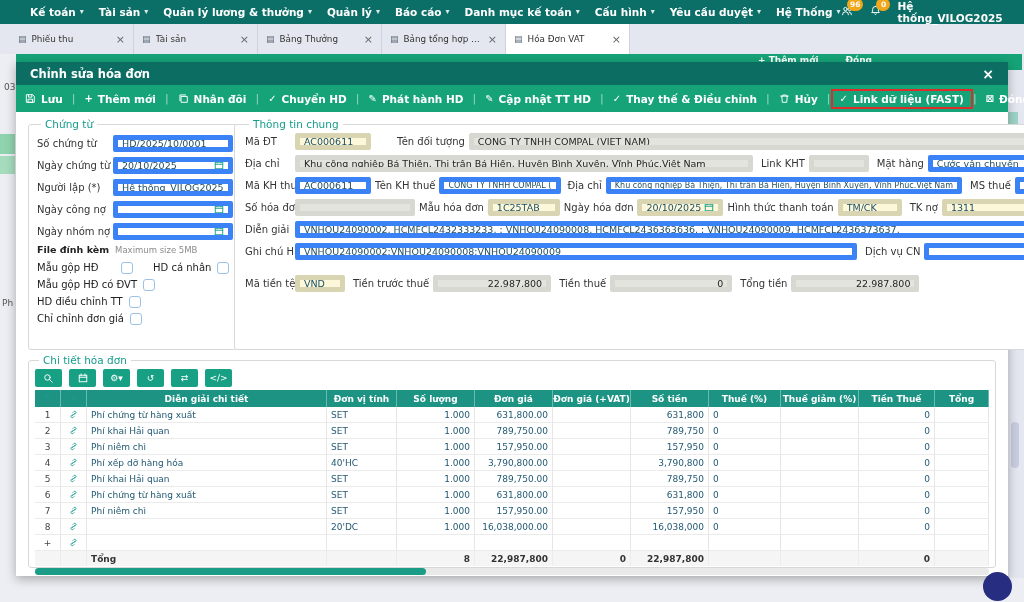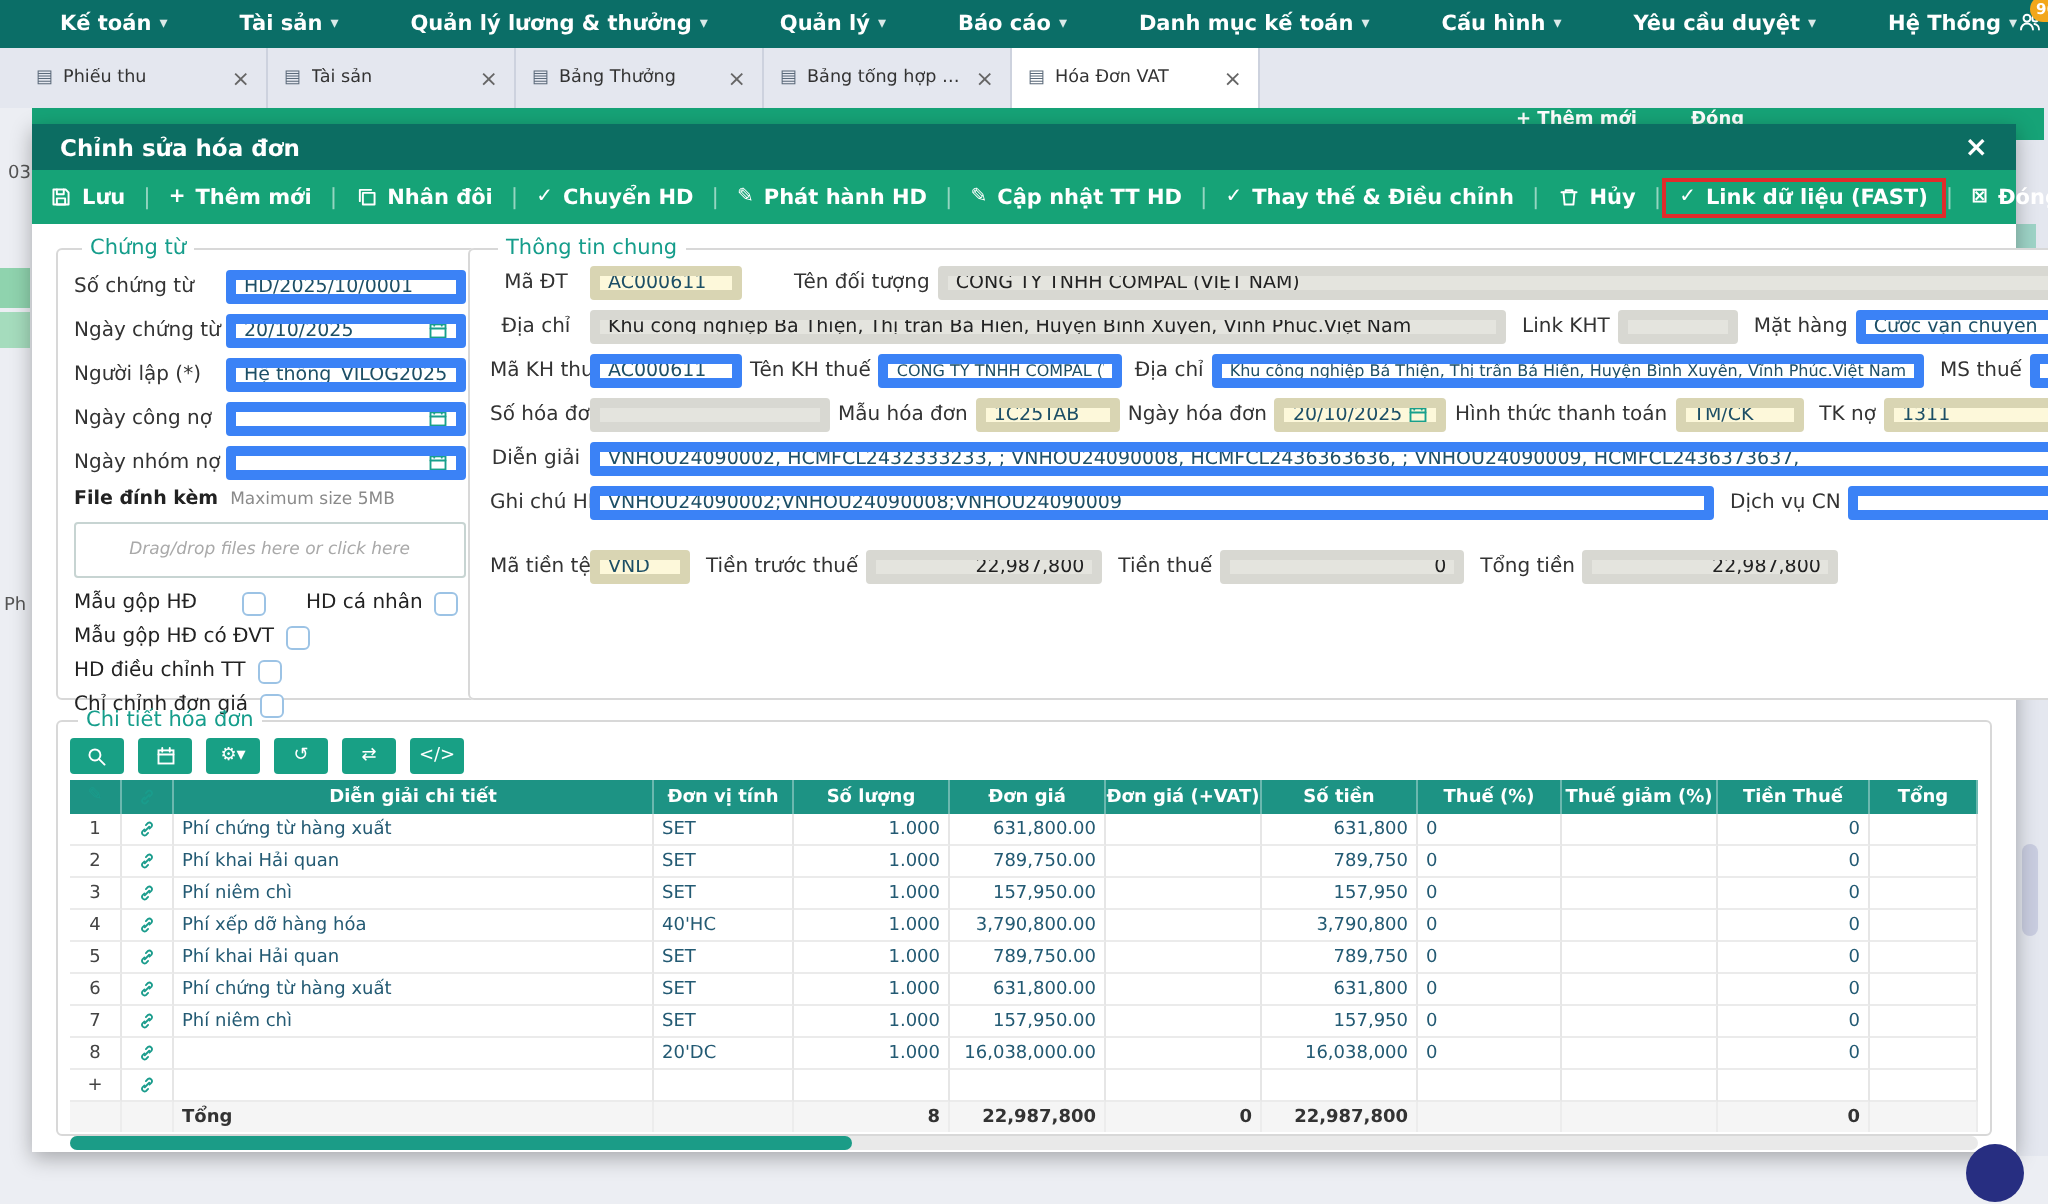--- a/index.html
+++ b/index.html
@@ -3,21 +3,21 @@
 <meta charset="utf-8">
 <style>
   *{margin:0;padding:0;box-sizing:border-box;font-family:"DejaVu Sans","Liberation Sans",sans-serif;}
   html,body{width:1024px;height:602px;}
   body{position:relative;background:#eceef3;overflow:hidden;font-size:11px;color:#333;}
   .ic{display:inline-flex;align-items:center;justify-content:center;line-height:1;}
   .ic svg{display:block;}
 
   
   .topbar{position:absolute;top:0;left:0;width:1024px;height:24px;background:#0b6e67;display:flex;align-items:center;color:#fff;z-index:6;padding:0 12px 0 30px;}
-  .menu{display:flex;align-items:flex-start;gap:36px;}
+  .menu{display:flex;align-items:flex-start;gap:15px;}
   .menu-item{display:flex;align-items:center;gap:4px;font-weight:bold;font-size:10.5px;cursor:pointer;white-space:nowrap;}
   .menu-item .caret{font-size:8px;opacity:.85;}
   .top-right{margin-left:auto;display:flex;align-items:center;gap:16px;}
   .top-ic{position:relative;color:#fff;cursor:pointer;}
   .badge{position:absolute;top:-7px;right:-9px;min-width:14px;height:13px;padding:0 3px;background:#f2a71b;color:#fff;border-radius:8px;font-size:7.5px;font-weight:bold;display:flex;align-items:center;justify-content:center;}
   .user-chip{display:flex;align-items:center;gap:5px;font-weight:bold;font-size:10.5px;cursor:pointer;}
 
   
   .tabbar{position:absolute;top:24px;left:0;width:1024px;height:30px;background:#e4e7ef;display:flex;align-items:stretch;z-index:5;padding-left:10px;}
   .tab{width:124px;display:flex;align-items:center;gap:5px;padding:0 8px;border-right:1px solid #cdd2de;cursor:pointer;background:transparent;}
@@ -67,21 +67,21 @@
   .dropzone{height:28px;border:1px solid #c7d4d2;border-radius:2px;display:flex;align-items:center;justify-content:center;font-size:8.5px;font-style:italic;color:#a9a9a9;margin:2px 0 4px;cursor:pointer;}
   .cbrow{display:flex;align-items:center;height:17px;gap:6px;}
   .cb-label{font-size:10px;color:#222;white-space:nowrap;}
   .cb{width:12px;height:12px;border:1.5px solid #9cc3e5;border-radius:3px;background:#fff;flex:none;cursor:pointer;}
   .cb-group{display:flex;gap:6px;}
 
   
   .fs-thongtin{left:218px;top:6px;width:762px;height:232px;padding:2px 10px 4px;}
   .tr-row{display:flex;align-items:center;height:18px;margin-bottom:4px;}
   .t-label{flex:none;font-size:10px;color:#333;white-space:nowrap;margin-right:4px;}
-  .t-first{width:46px;text-align:center;}
+  .t-first{width:46px;}
   .ml{margin-left:8px;}
   .fx{flex:1;}
   .sp{flex:1;}
 
   
   .fs-chitiet{left:12px;top:242px;width:968px;height:214px;padding:2px 6px 4px;}
   .dt-toolbar{display:flex;gap:7px;margin:1px 0 3px;}
   .dt-btn{width:27px;height:18px;background:#18a085;border-radius:2px;color:#fff;display:flex;align-items:center;justify-content:center;font-size:9px;cursor:pointer;}
   .dgrid{display:grid;grid-template-columns:26px 26px 240px 70px 78px 78px 78px 78px 72px 78px 76px 1fr;}
   .dhead{background:#1d9384;color:#fff;}
@@ -335,21 +335,20 @@
                 <rect x="2" y="3.5" width="12" height="10.5"></rect>
                 <path d="M2 6.8h12M5 1.5v3M11 1.5v3"></path>
               </svg>
             </span>
           </div>
       </div>
       <div class="attach-row">
         <span class="attach-label">File đính kèm</span>
         <span class="attach-hint">Maximum size 5MB</span>
       </div>
-      <div class="dropzone">Drag/drop files here or click here</div>
       <div id="cb-container">
           <div class="cbrow">
             <span class="cb-group">
               <span class="cb-label" style="width: 78px;">Mẫu gộp HĐ</span>
               <span class="cb"></span>
             </span>
             <span class="cb-group" style="margin-left: 14px;">
               <span class="cb-label">HD cá nhân</span>
               <span class="cb"></span>
             </span>

